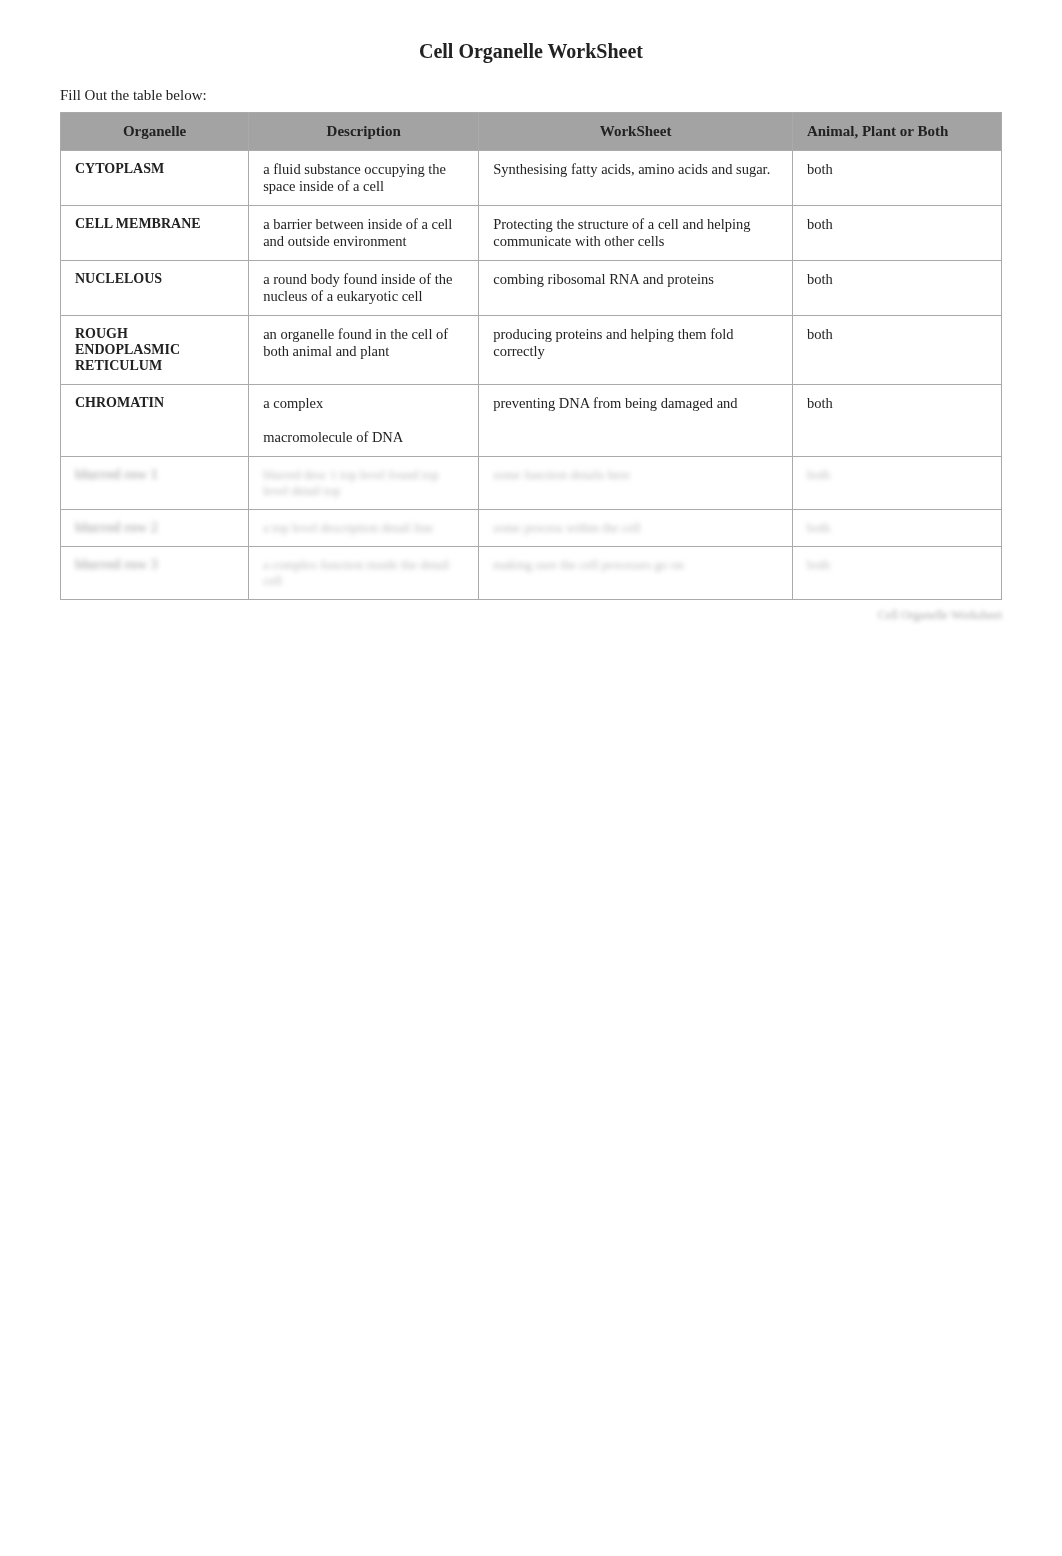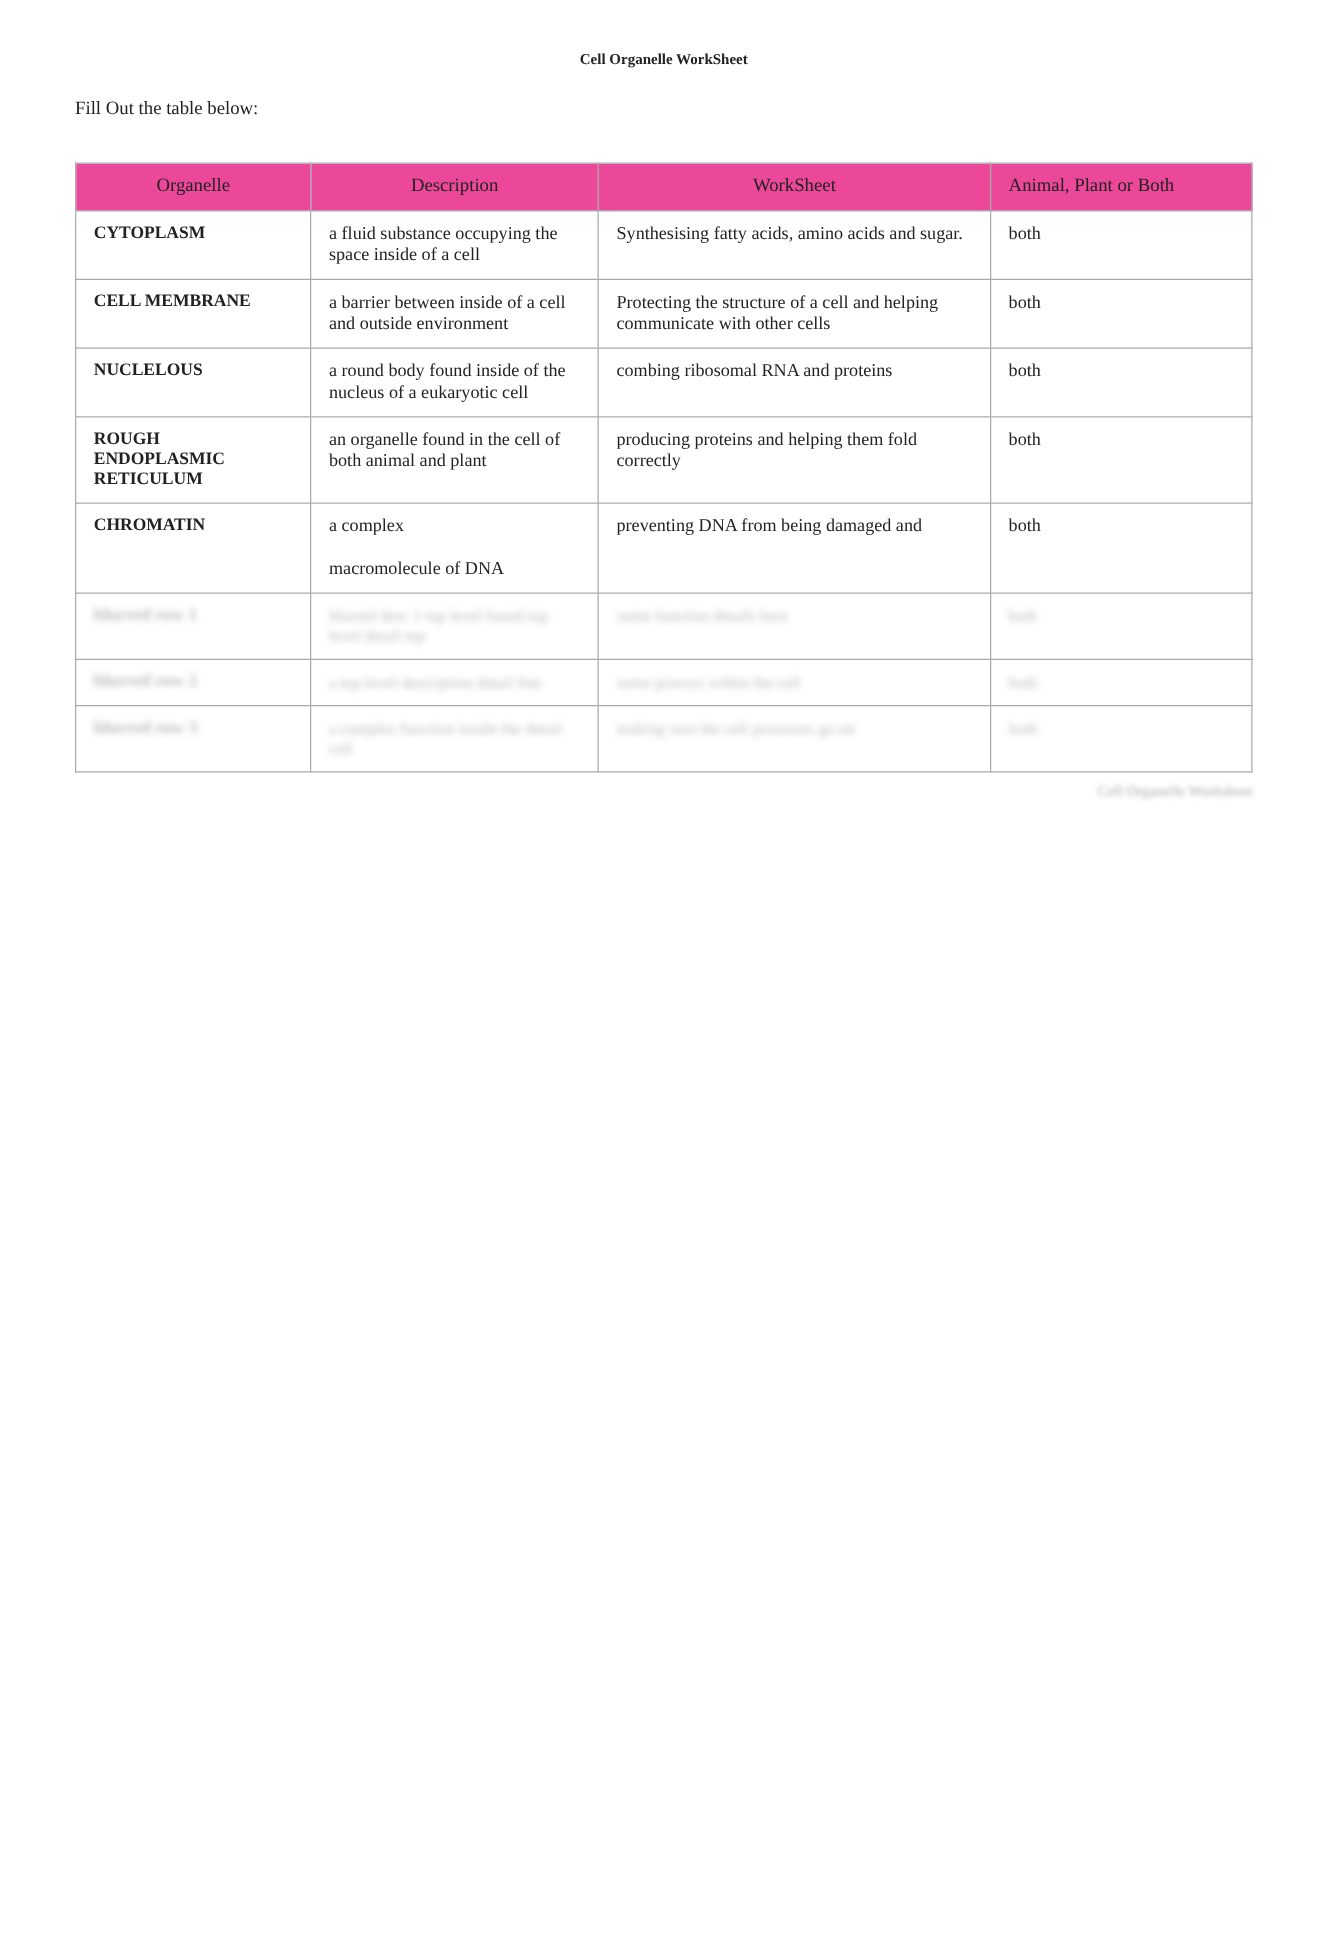--- a/index.html
+++ b/index.html
@@ -13,44 +13,44 @@
       background: #fff;
       color: #222;
       width: 1062px;
       min-height: 1556px;
       padding: 40px 60px;
     }
 
     .page-title {
       text-align: center;
       font-weight: bold;
-      font-size: 12px;
+      font-size: 20px;
       margin-bottom: 24px;
     }
 
     .instruction {
       font-size: 15px;
-      margin-bottom: 34px;
+      margin-bottom: 8px;
     }
 
     table {
       width: 100%;
       border-collapse: collapse;
       font-size: 14.5px;
     }
 
     th, td {
       border: 1px solid #aaa;
       padding: 10px 14px;
       vertical-align: top;
     }
 
     thead th {
-      background: #ec4899;
-      font-weight: normal;
+      background: #a3a3a3;
+      font-weight: bold;
       font-size: 15px;
     }
 
     tbody tr td:first-child {
       font-weight: bold;
       font-size: 14px;
       white-space: pre-line;
     }
 
     .blurred {

